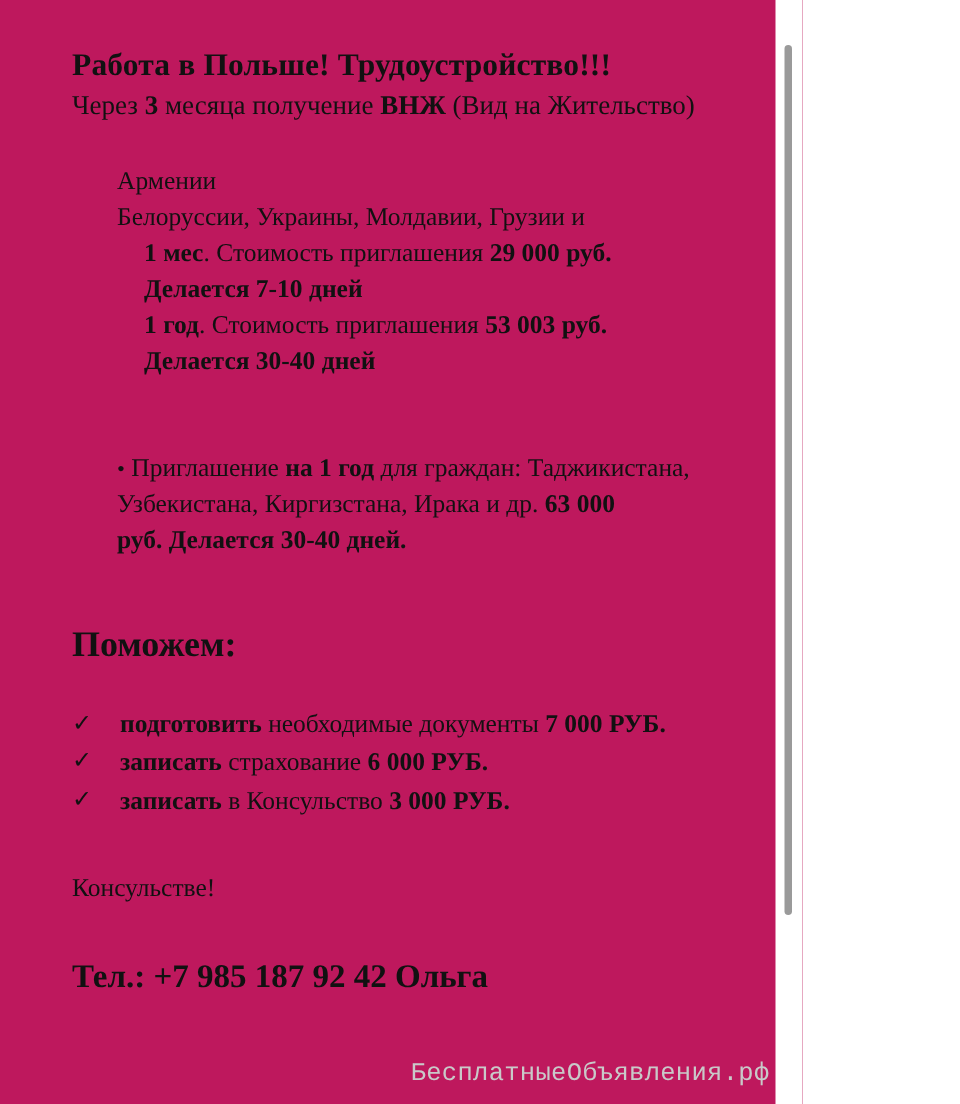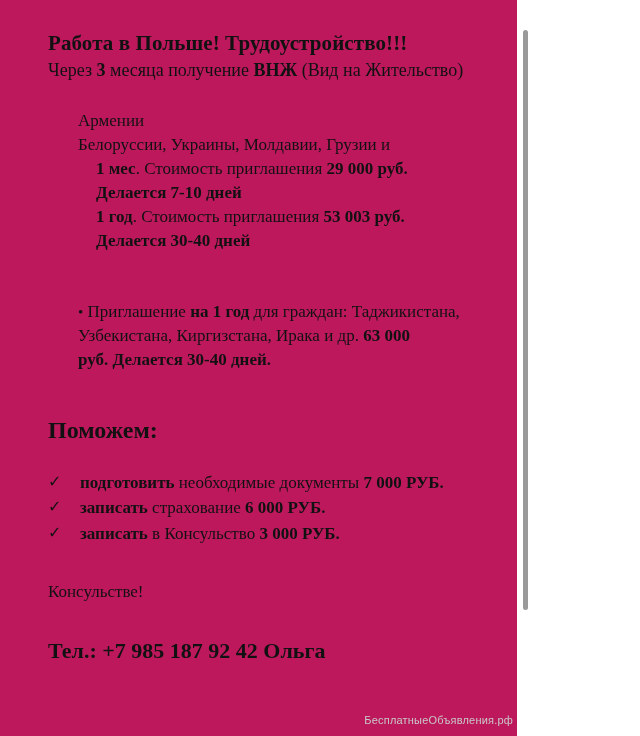--- a/index.html
+++ b/index.html
@@ -111,22 +111,22 @@
     margin-top: 32px;
     font-size: 22px;
     font-weight: bold;
     line-height: 1.35;
   }
 
   .watermark {
     position: absolute;
     right: 22px;
     bottom: 10px;
-    font-family: Liberation Sans, sans-serif;
-    font-size: 11px;
+    font-family: Liberation Mono, monospace;
+    font-size: 17px;
     color: #c9c9c9;
     letter-spacing: 0.2px;
     white-space: nowrap;
   }
 
   .scrollbar-track {
     position: absolute;
     top: 0;
     right: 0;
     width: 18px;

